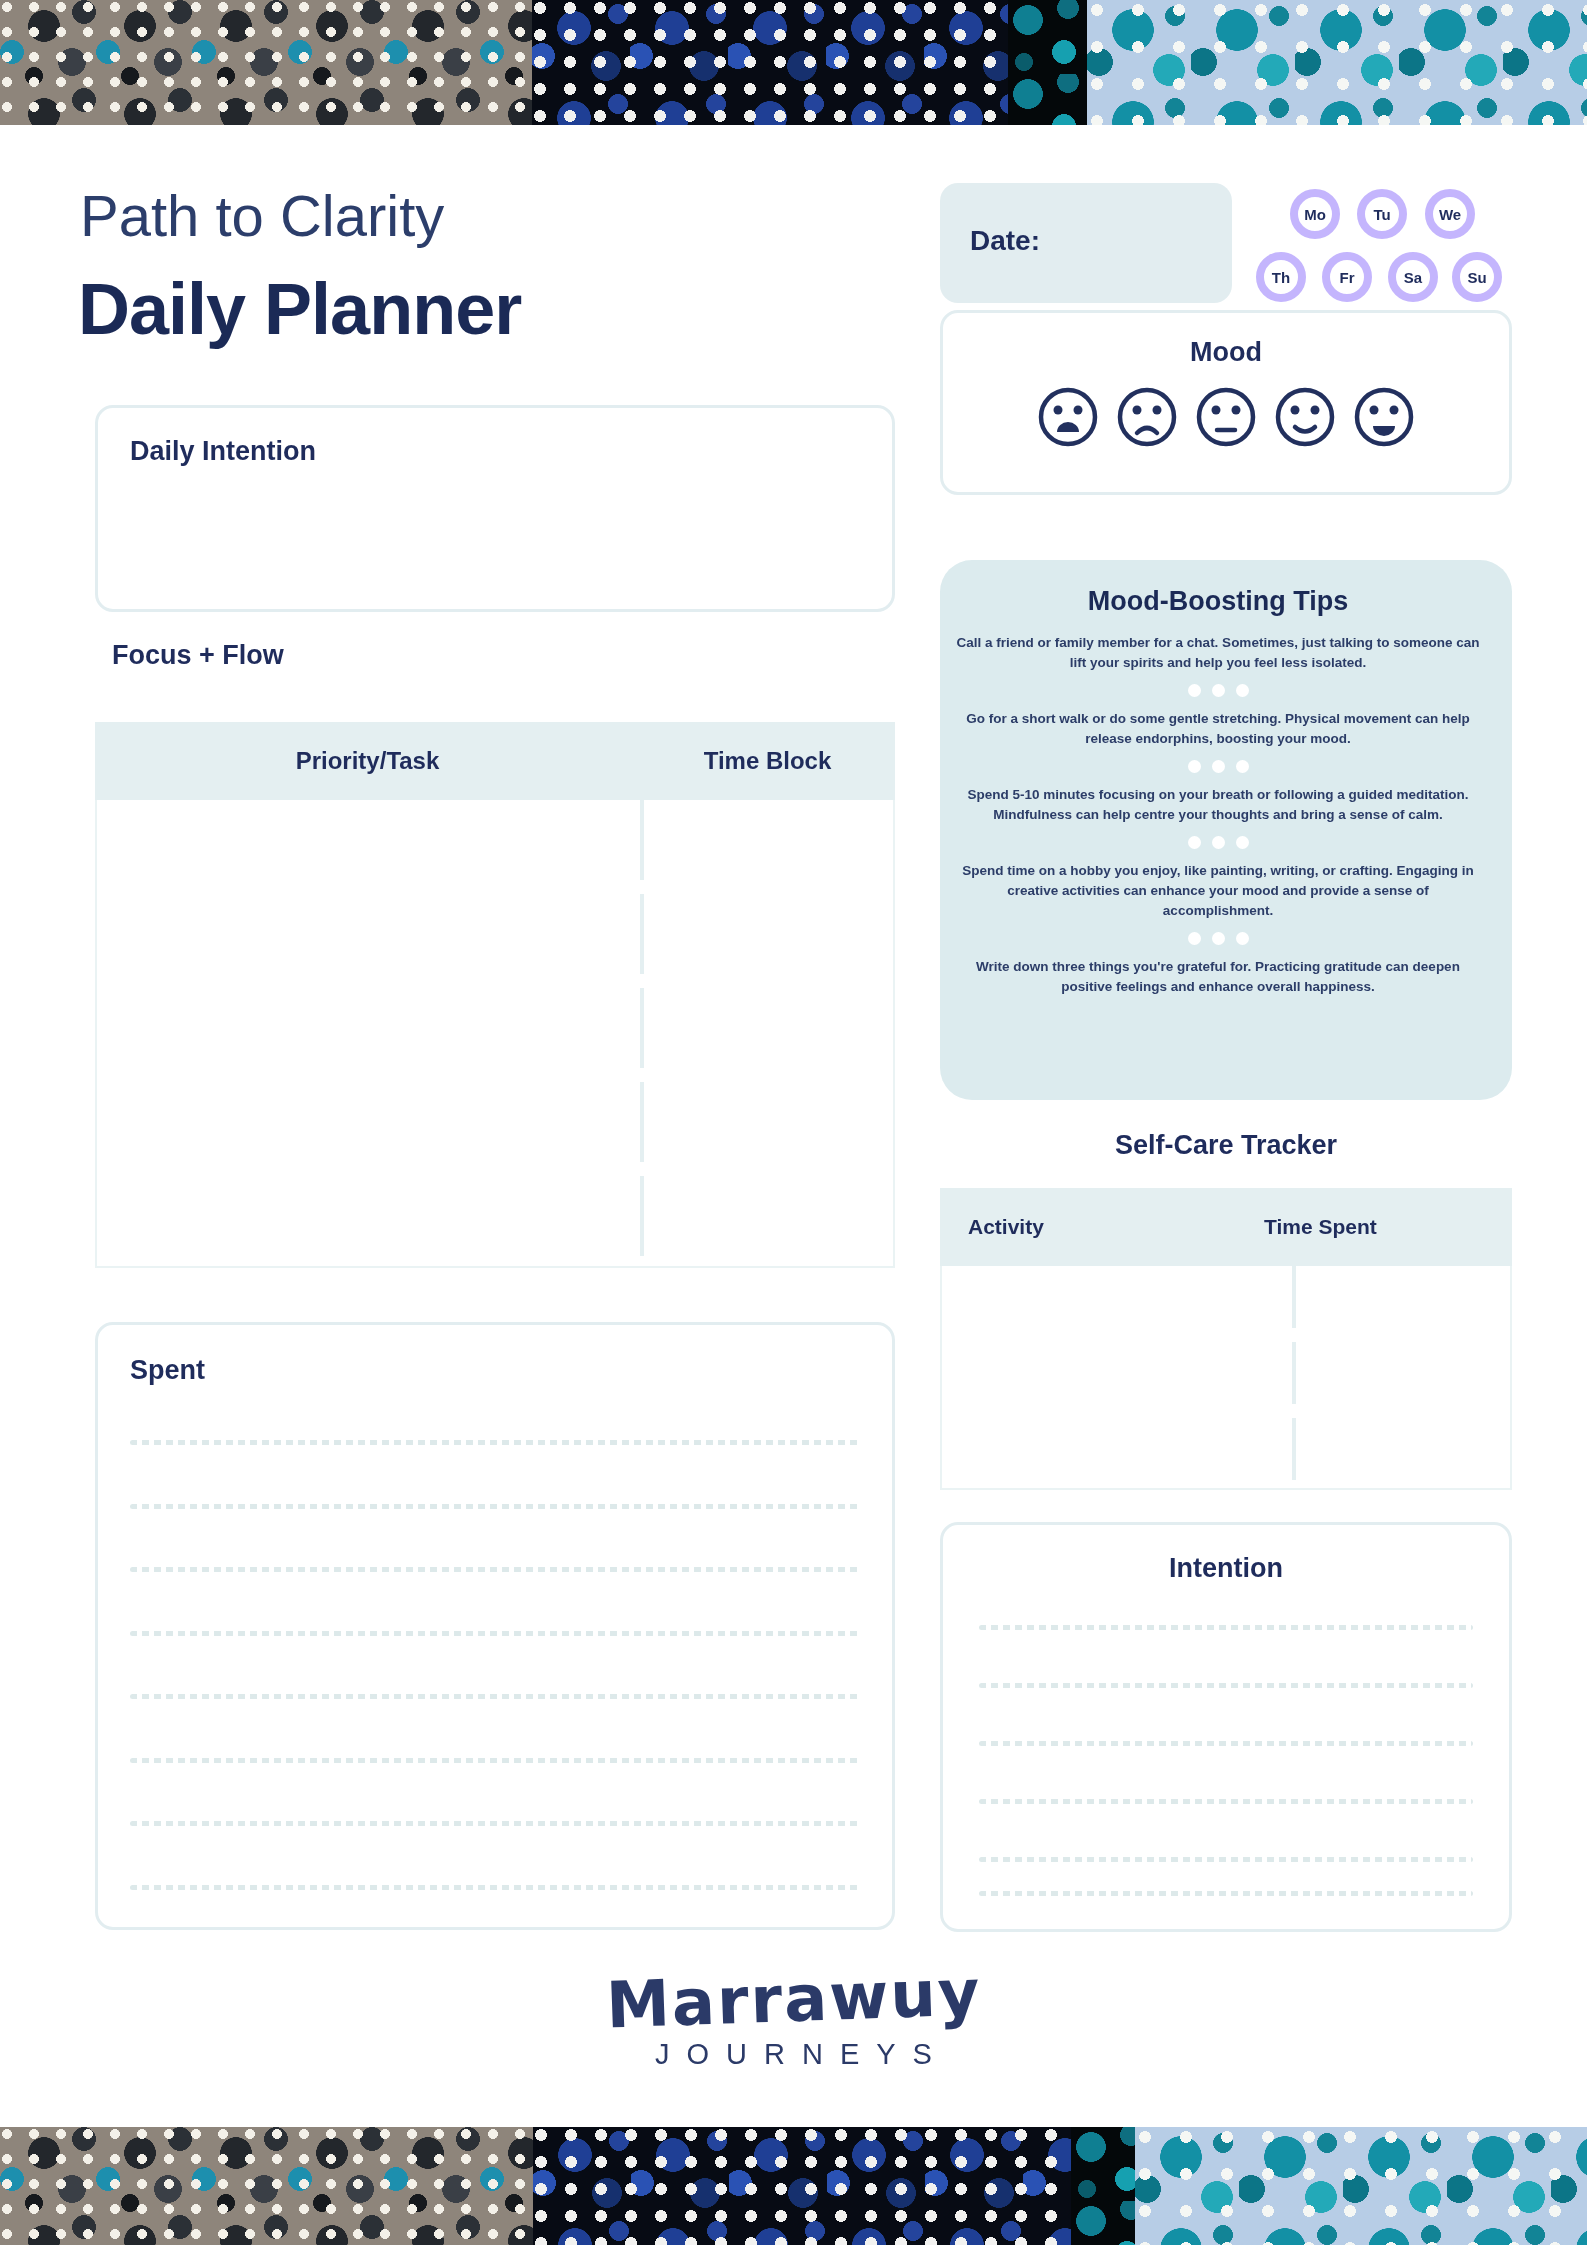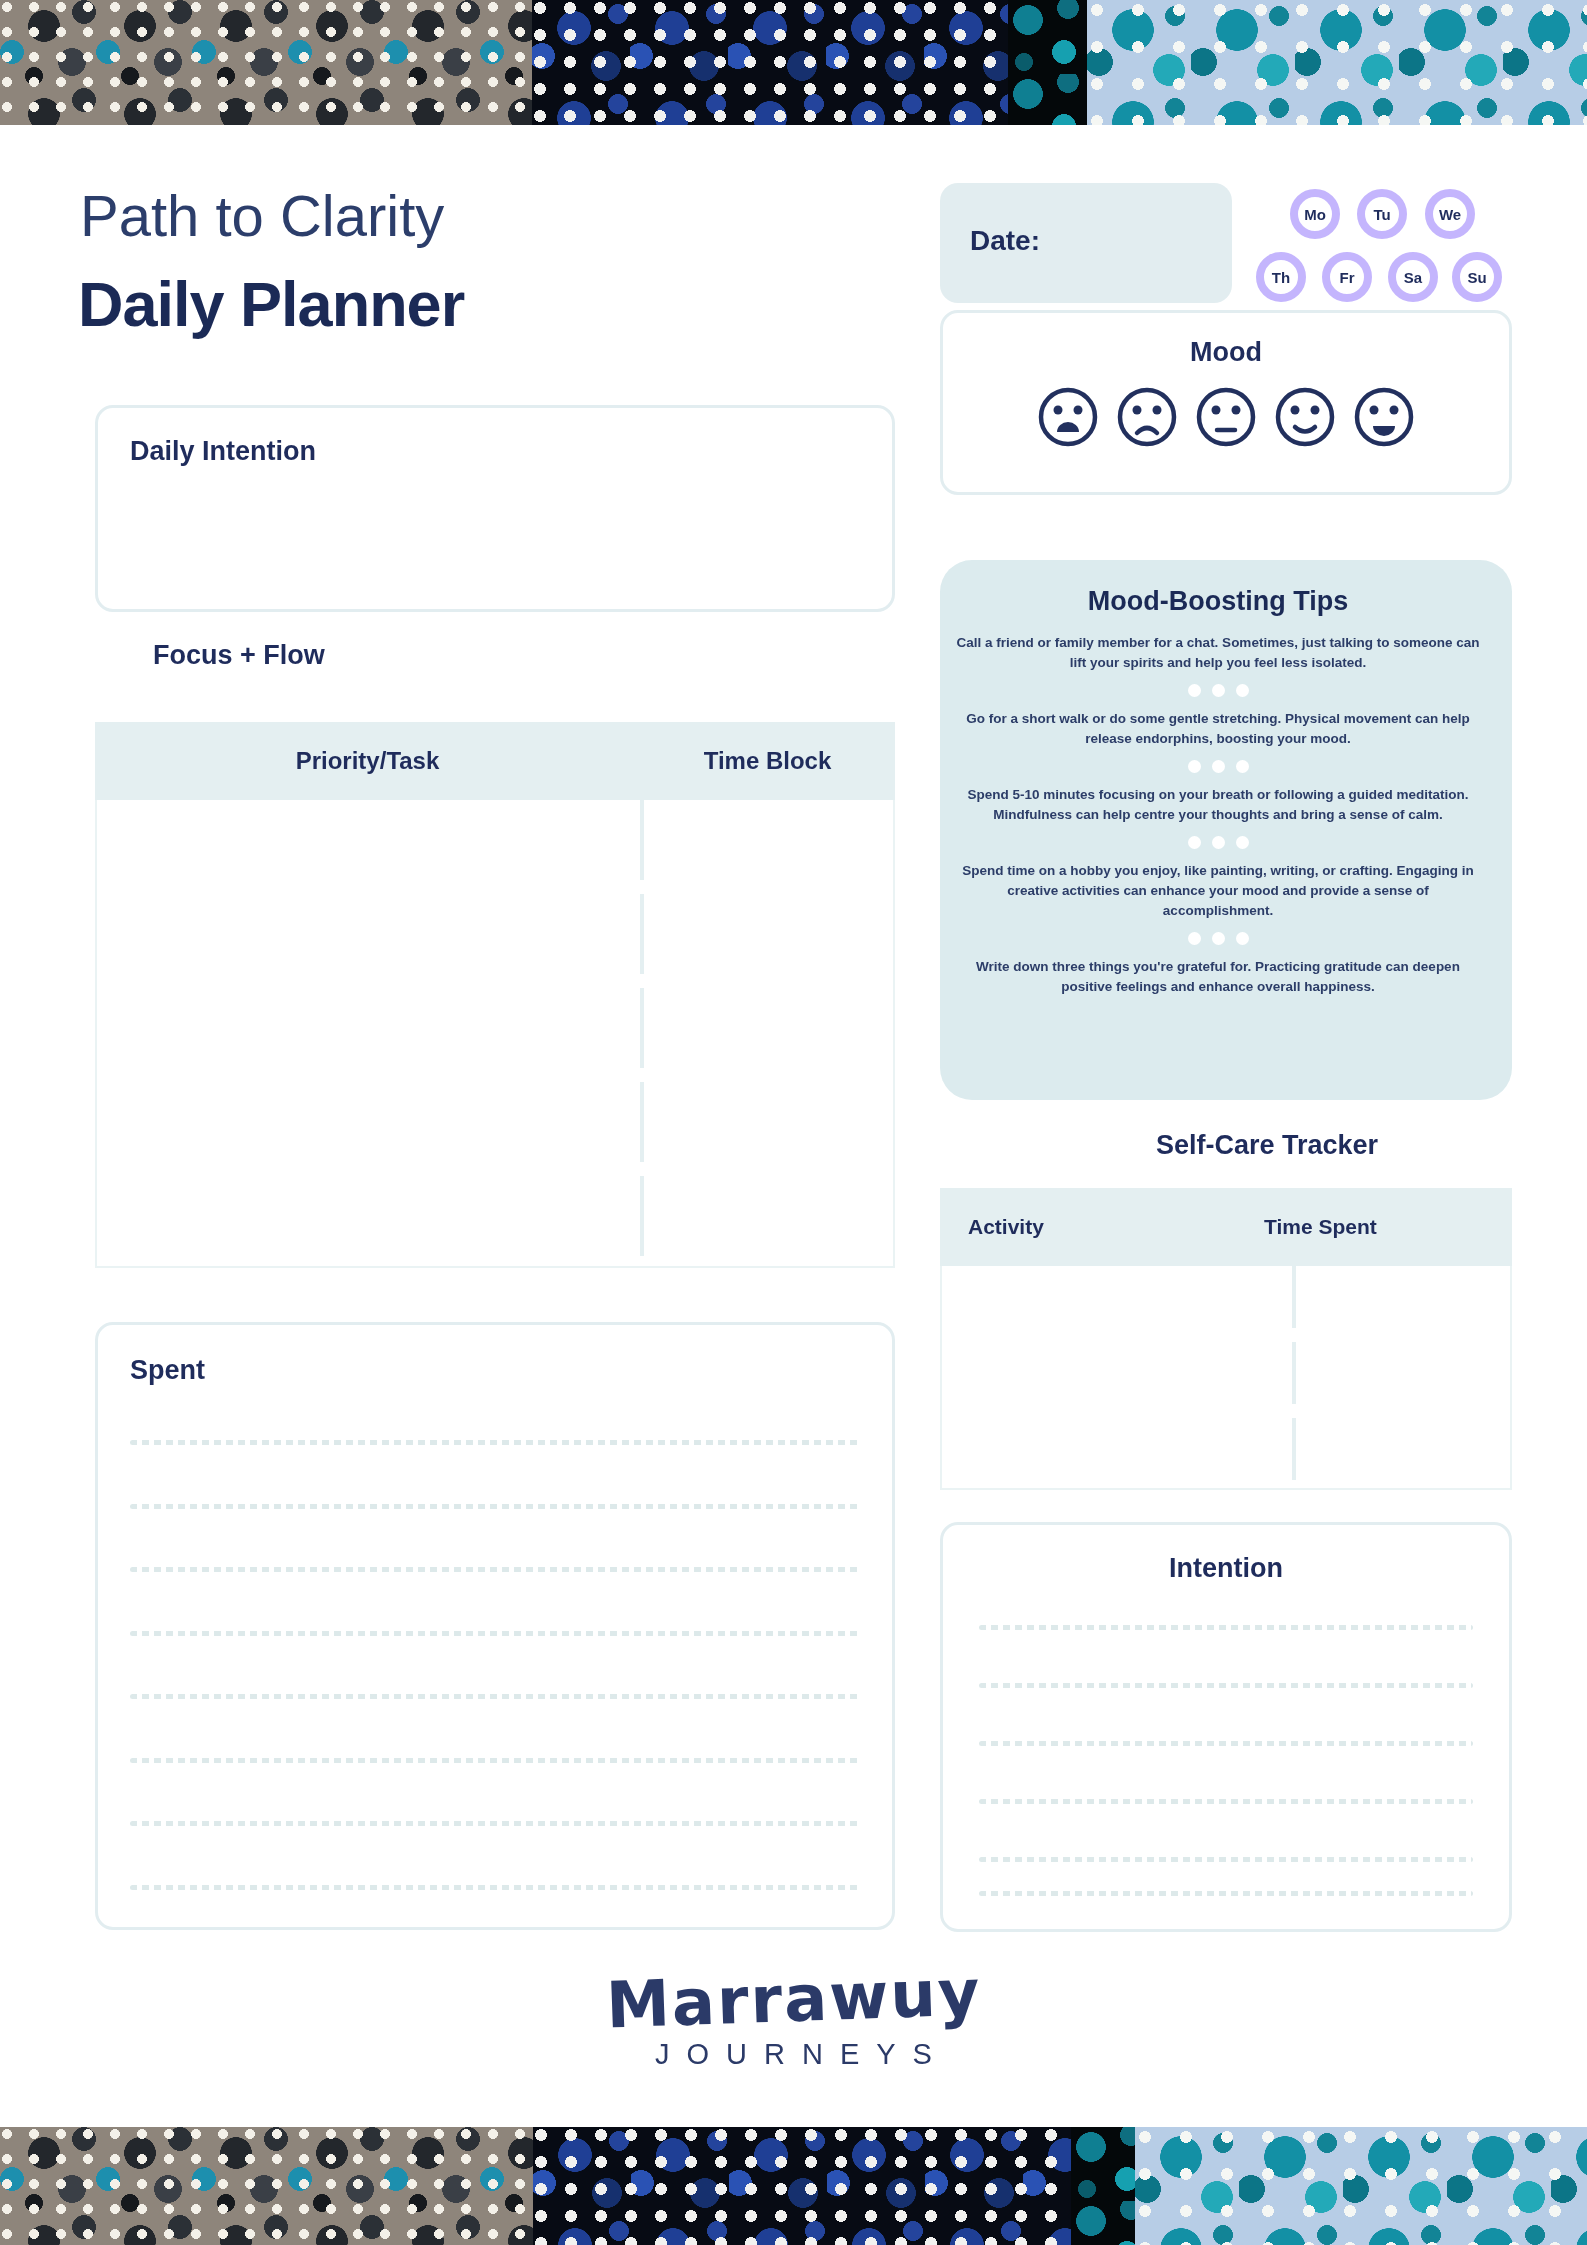--- a/index.html
+++ b/index.html
@@ -36,21 +36,21 @@
     radial-gradient(circle 6px at 10px 10px,#f5f7f4 98%,transparent),
     radial-gradient(circle 21px at 46px 30px,#1390a5 98%,transparent),
     radial-gradient(circle 14px at 12px 62px,#0c7587 98%,transparent),
     radial-gradient(circle 16px at 82px 70px,#23a9b8 98%,transparent),
     radial-gradient(circle 10px at 88px 16px,#128496 98%,transparent);
     background-size:41px 37px,104px 92px,104px 92px,104px 92px,104px 92px;}
 
   
   .pretitle{position:absolute;left:80px;top:182px;font-size:58px;font-weight:500;
             color:#2c3e6b;letter-spacing:0px;}
-  .maintitle{position:absolute;left:78px;top:268px;font-size:63px;font-weight:800;
+  .maintitle{position:absolute;left:78px;top:268px;font-size:72px;font-weight:800;
              color:#1b2a56;letter-spacing:-1px;}
 
   
   .date-box{position:absolute;left:940px;top:183px;width:292px;height:120px;
             background:#e2edf0;border-radius:18px;}
   .date-label{position:absolute;left:30px;top:42px;font-size:28px;font-weight:700;color:#1f2c5c;}
   .day-circle{position:absolute;width:50px;height:50px;border:8px solid #c4b5fd;border-radius:50%;
               box-sizing:border-box;display:flex;align-items:center;justify-content:center;
               font-size:15px;font-weight:700;color:#1f2c5c;background:#fff;}
 
@@ -78,21 +78,21 @@
   .vdiv{position:absolute;top:0;bottom:0;width:4px;}
   .seg5{background:repeating-linear-gradient(180deg,#e4eff1 0 80px,transparent 80px 94px);}
   .seg3{background:repeating-linear-gradient(180deg,#e4eff1 0 62px,transparent 62px 76px);}
   .col-click{position:absolute;top:0;bottom:0;}
 
   
   .dotline{position:absolute;height:5px;border-radius:3px;
            background:repeating-linear-gradient(90deg,#dde9ea 0 7px,transparent 7px 12px);}
 
   
-  .sec-title{position:absolute;font-size:27px;font-weight:700;color:#1f2c5c;margin-left:41px;}
+  .sec-title{position:absolute;font-size:27px;font-weight:700;color:#1f2c5c;}
 
   
   .logo{position:absolute;left:0;right:0;top:1962px;text-align:center;color:#2b3a68;}
   .logo-script{font-size:64px;font-weight:600;transform:rotate(-2deg);display:inline-block;
                font-family:"DejaVu Sans",sans-serif;letter-spacing:2px;}
   .logo-caps{margin-top:2px;font-size:29px;font-weight:500;letter-spacing:17px;text-indent:17px;}
 </style>
 </head>
 <body>
 

